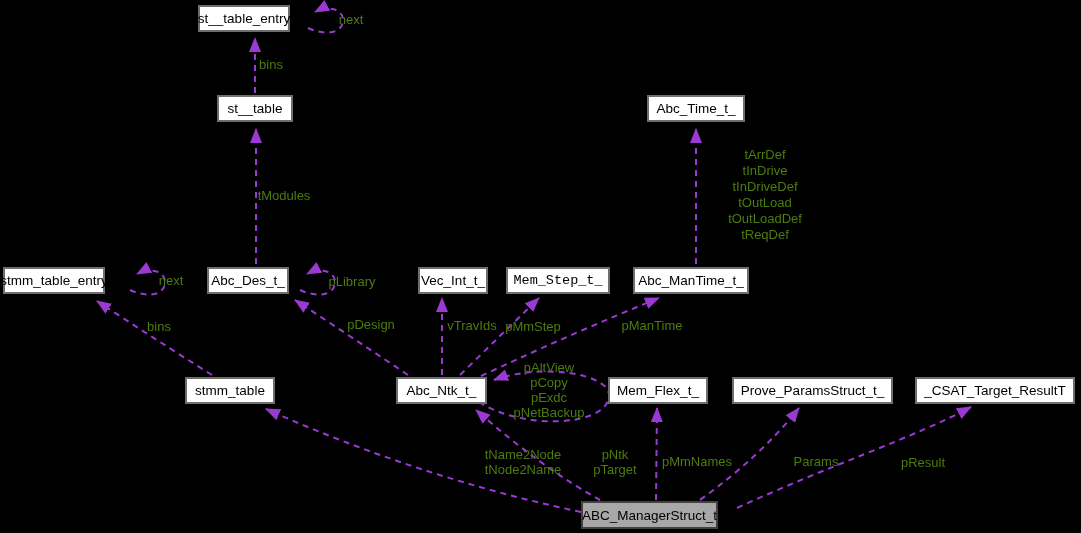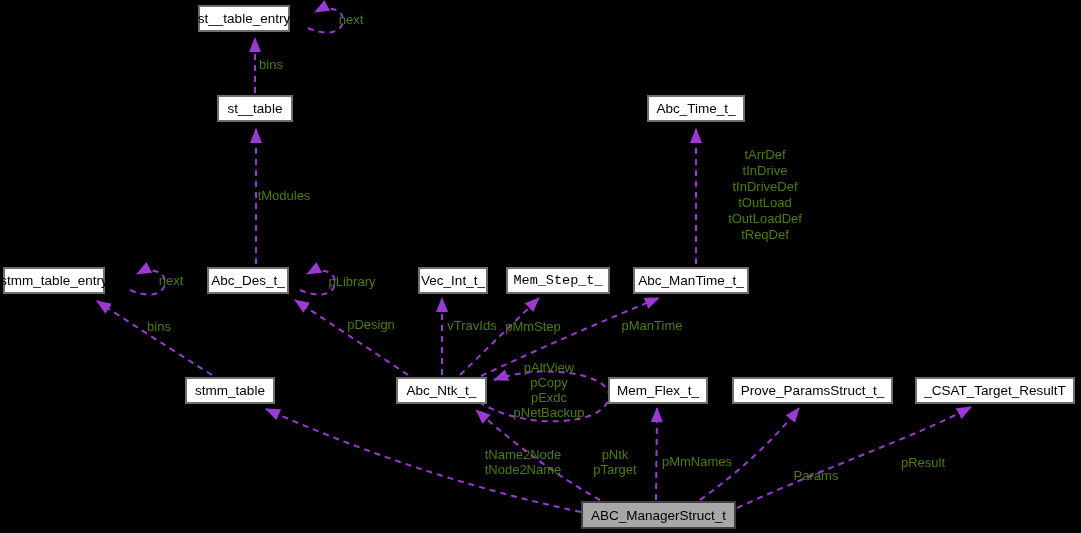--- a/index.html
+++ b/index.html
@@ -98,21 +98,21 @@
   <div class="node" style="left:3px;   top:267px; width:102px;">stmm_table_entry</div>
   <div class="node" style="left:207px; top:267px; width:82px;">Abc_Des_t_</div>
   <div class="node" style="left:399px; top:267px; width:70px;margin-left:19px;">Vec_Int_t_</div>
   <div class="node" style="left:506px; top:267px; width:104px;font-family:Liberation Mono, monospace;">Mem_Step_t_</div>
   <div class="node" style="left:633px; top:267px; width:116px;">Abc_ManTime_t_</div>
   <div class="node" style="left:185px; top:377px; width:90px;">stmm_table</div>
   <div class="node" style="left:396px; top:377px; width:91px;">Abc_Ntk_t_</div>
   <div class="node" style="left:608px; top:377px; width:100px;">Mem_Flex_t_</div>
   <div class="node" style="left:732px; top:377px; width:161px;">Prove_ParamsStruct_t_</div>
   <div class="node" style="left:915px; top:377px; width:160px;">_CSAT_Target_ResultT</div>
-  <div class="node highlight" style="left:581px; top:501px; width:155px;">ABC_ManagerStruct_t</div>
+  <div class="node highlight" style="left:581px; top:501px; width:137px;">ABC_ManagerStruct_t</div>
 
   <div class="elabel" style="left:351px; top:19px;">next</div>
   <div class="elabel" style="left:271px; top:64px;">bins</div>
   <div class="elabel" style="left:284px; top:195px;">tModules</div>
   <div class="elabel lh16" style="left:733px; top:195px;margin-left:32px;">tArrDef
 tInDrive
 tInDriveDef
 tOutLoad
 tOutLoadDef
 tReqDef</div>
@@ -125,16 +125,16 @@
   <div class="elabel" style="left:652px; top:325px;">pManTime</div>
   <div class="elabel" style="left:549px; top:390px;">pAltView
 pCopy
 pExdc
 pNetBackup</div>
   <div class="elabel" style="left:523px; top:462px;">tName2Node
 tNode2Name</div>
   <div class="elabel" style="left:615px; top:462px;">pNtk
 pTarget</div>
   <div class="elabel" style="left:697px; top:461px;">pMmNames</div>
-  <div class="elabel" style="left:796px; top:475px;padding-left:40px;">Params</div>
+  <div class="elabel" style="left:796px; top:461px;padding-left:40px;">Params</div>
   <div class="elabel" style="left:923px; top:462px;">pResult</div>
 
 </div>
 
 </body></html>

